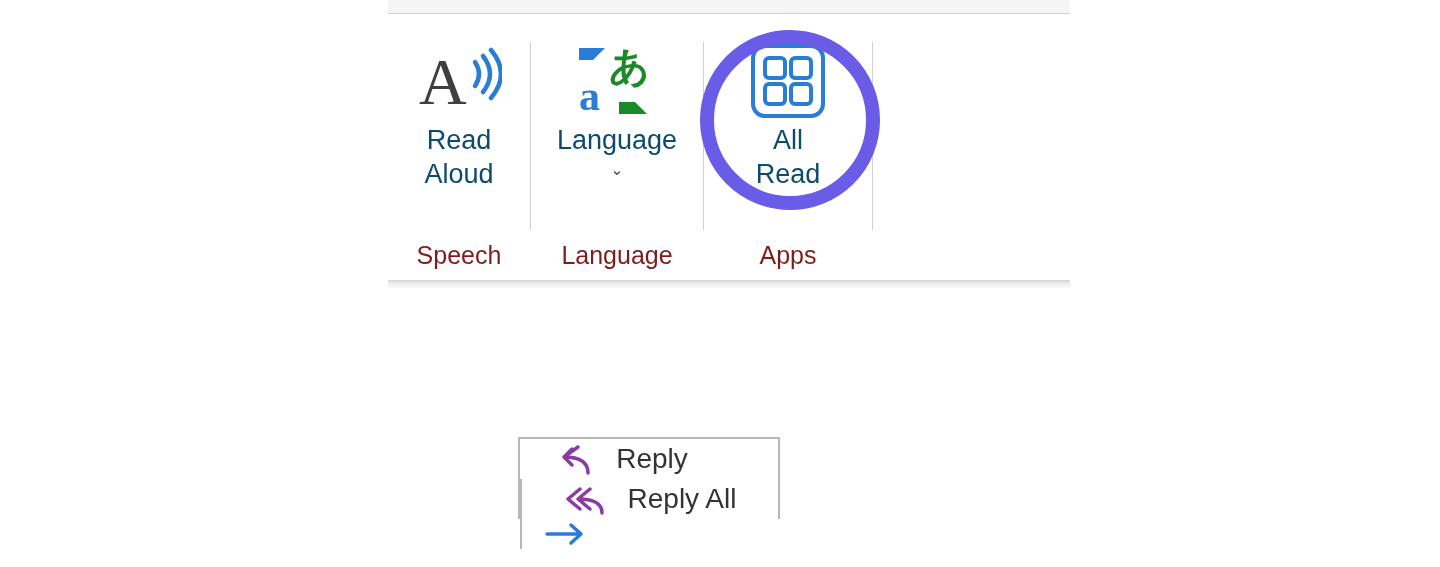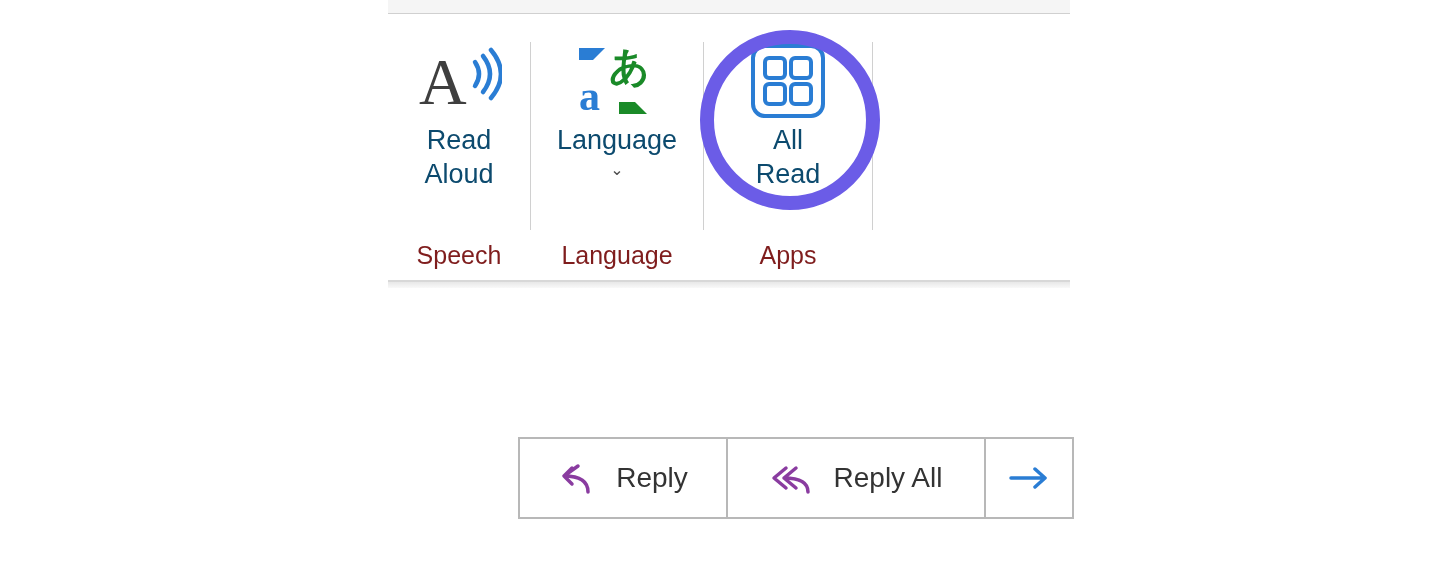--- a/index.html
+++ b/index.html
@@ -94,20 +94,21 @@
       pointer-events: none;
       z-index: 10;
     }
     .action-bar {
       position: absolute;
       left: 518px;
       top: 437px;
       display: flex;
       height: 82px;
       border: 2px solid #b8b8b8;
+      flex-direction: column;
     }
     .action-btn {
       display: flex;
       align-items: center;
       justify-content: center;
       gap: 18px;
       padding: 0 34px;
       font-size: 28px;
       color: #333;
       background: #fff;

